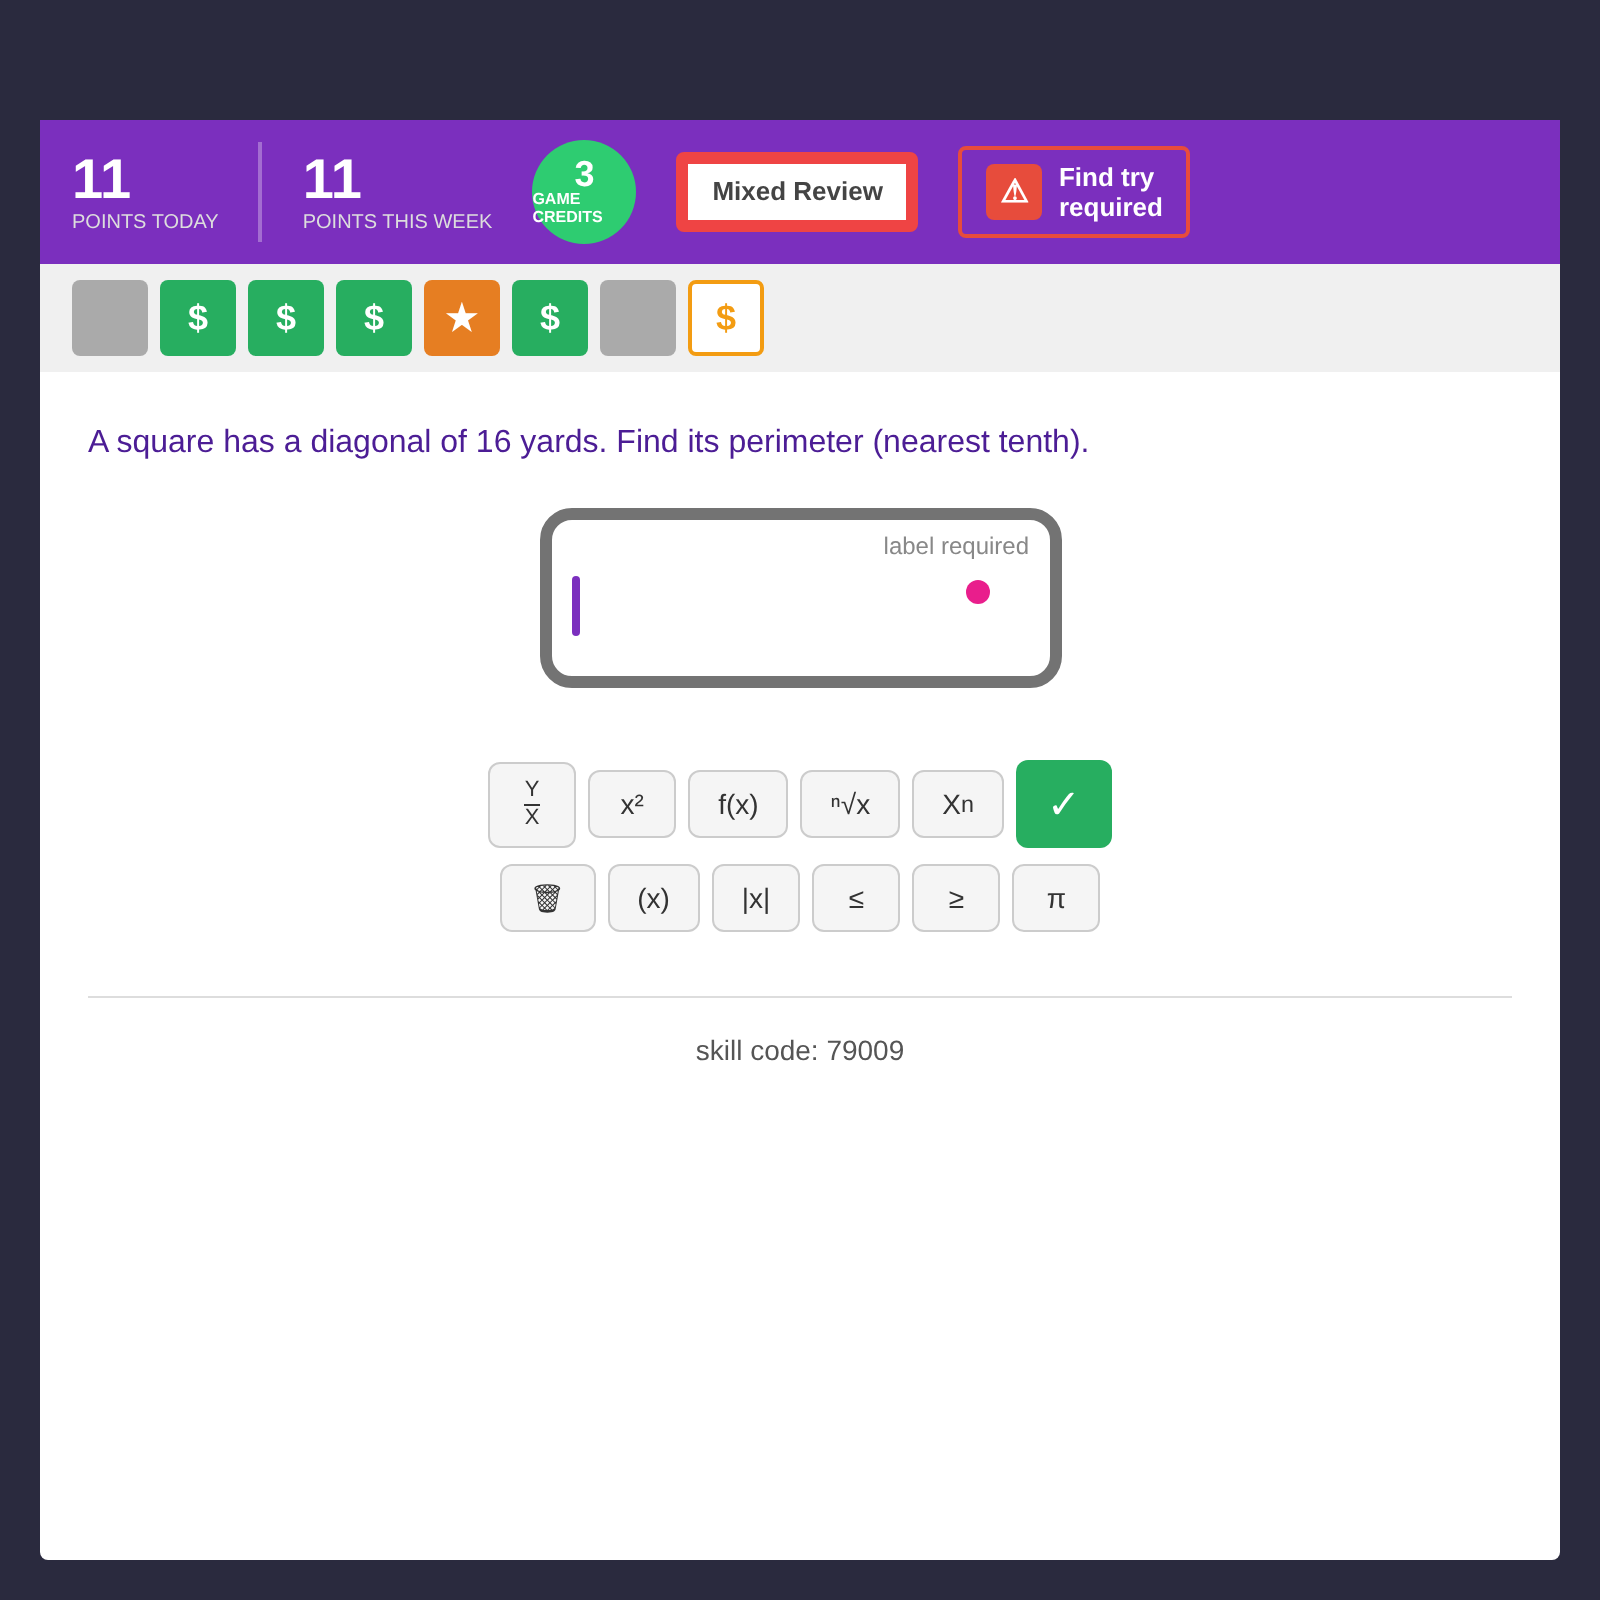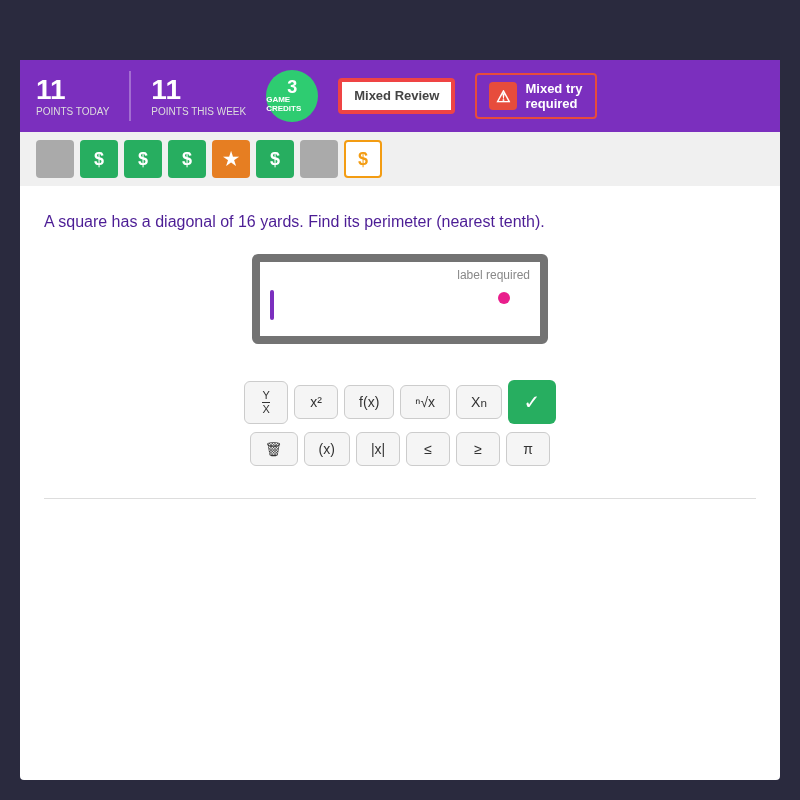--- a/index.html
+++ b/index.html
@@ -82,21 +82,21 @@
 
     .game-credits-badge .lbl {
       font-size: 8px;
       text-align: left;
       line-height: 1.1;
       text-transform: uppercase;
     }
 
     .mixed-review-badge {
       background: white;
-      border: 4px solid #ef4444;
+      border: 6px solid #ef4444;
       border-radius: 4px;
       padding: 6px 12px;
       color: #444;
       font-size: 13px;
       font-weight: bold;
       text-align: center;
       line-height: 1.2;
     }
 
     .first-try-badge {
@@ -168,23 +168,23 @@
     }
 
     
     .answer-box-container {
       display: flex;
       justify-content: center;
       margin-bottom: 20px;
     }
 
     .answer-box {
-      border: 8px solid #737373;
-      border-radius: 6px;
-      width: 296px;
+      border: 6px solid #737373;
+      border-radius: 16px;
+      width: 261px;
       height: 90px;
       position: relative;
       background: white;
     }
 
     .answer-box-label {
       position: absolute;
       top: 6px;
       right: 10px;
       color: #888;
@@ -312,21 +312,21 @@
 
     <div class="mixed-review-badge">
       <span>Mixed Review</span>
     </div>
 
     <div class="first-try-badge">
       <div class="warning-icon">
         <span>⚠</span>
       </div>
       <div>
-        <div>Mixed try</div>
+        <div>Find try</div>
         <div>required</div>
       </div>
     </div>
 
   </div>
 
   <div class="dollar-row">
     <div class="dollar-tile tile-gray"></div>
     <div class="dollar-tile tile-green">$</div>
     <div class="dollar-tile tile-green">$</div>
@@ -371,14 +371,18 @@
       <button class="key-btn">|x|</button>
       <button class="key-btn">≤</button>
       <button class="key-btn">≥</button>
       <button class="key-btn">π</button>
     </div>
 
   </div>
 
   <div class="divider-line"></div>
 
+  <div class="skill-code">
+    <span>skill code:</span>
+    <span>79009</span>
+  </div>
 
 </div>
 
 </body></html>

